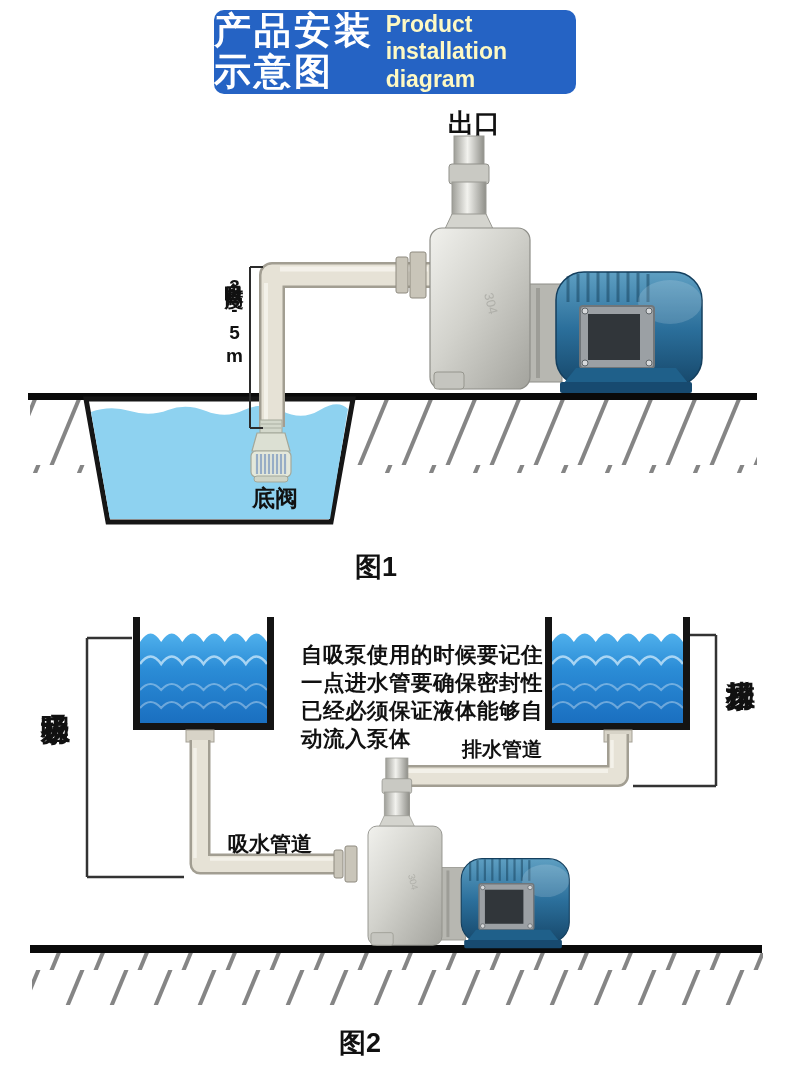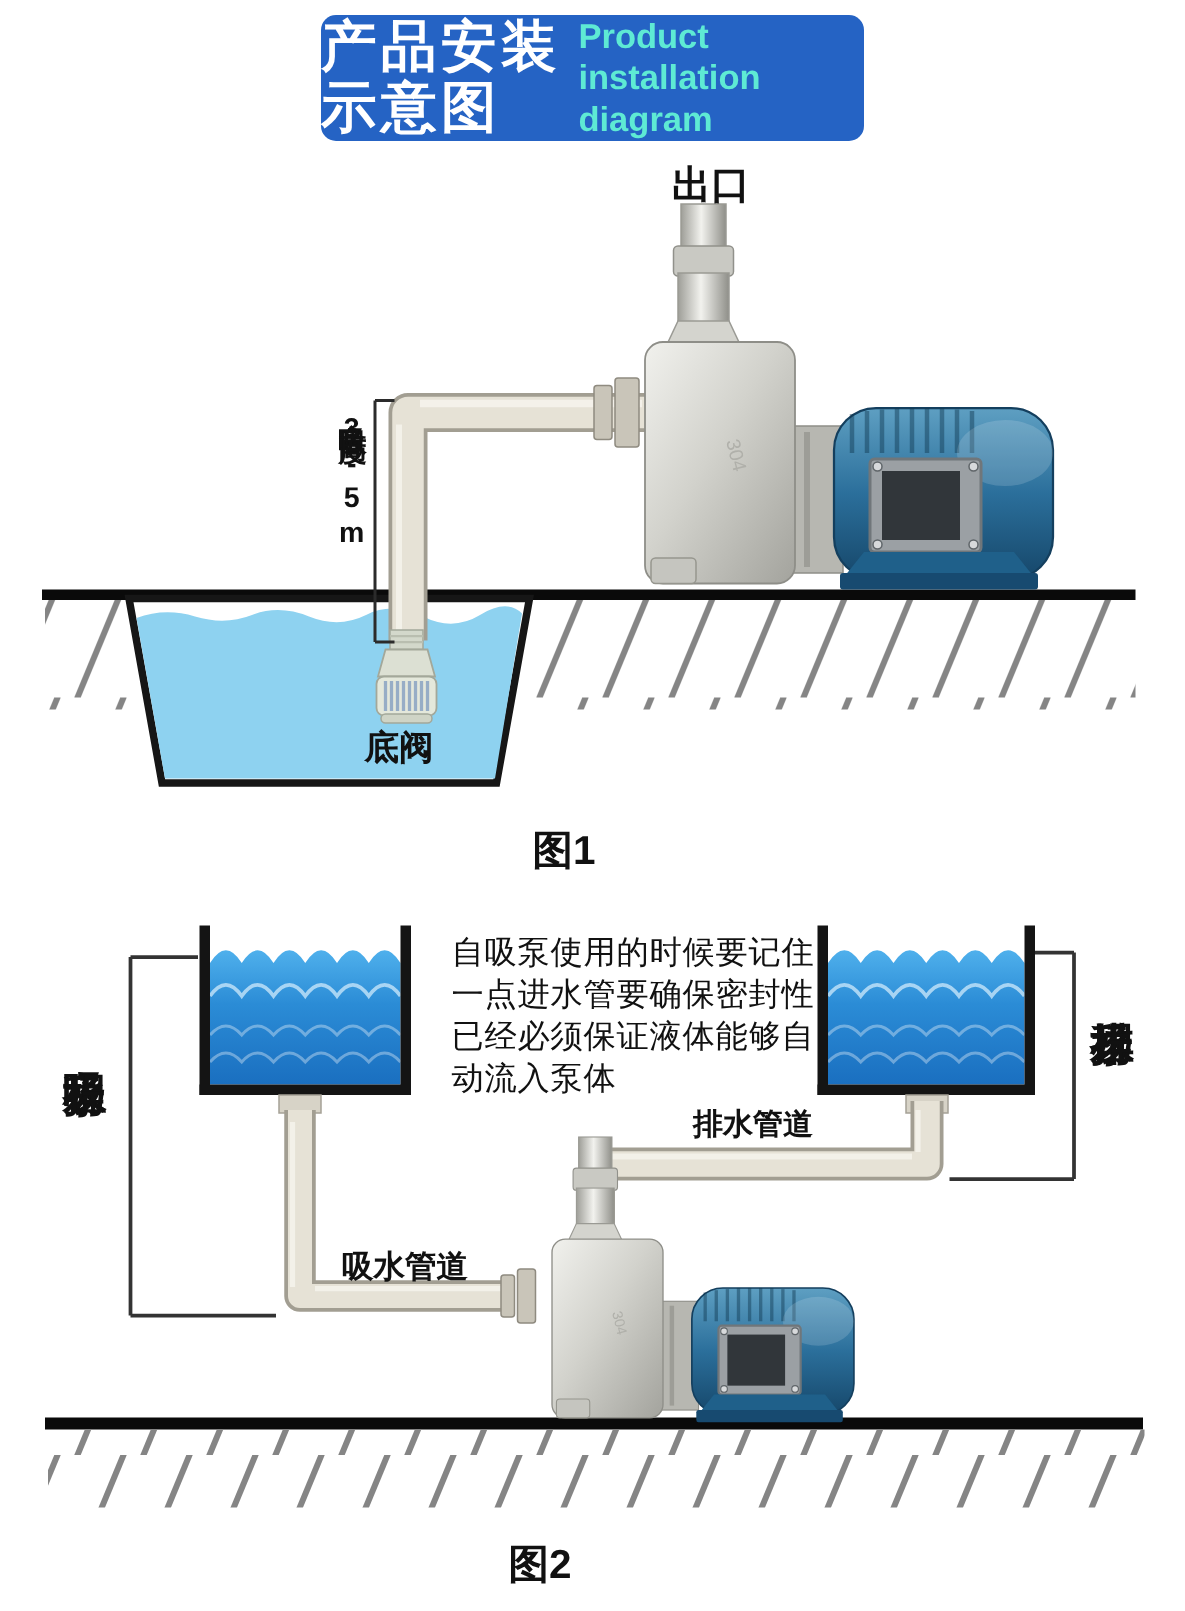--- a/index.html
+++ b/index.html
@@ -9,30 +9,30 @@
   }
   .layer-svg{position:absolute;left:0;z-index:1;}
   .txt{position:absolute;z-index:5;color:#111;}
   
   .banner{
     position:absolute;left:214px;top:10px;width:362px;height:84px;
     background:#2563c4;border-radius:10px;z-index:5;
     display:flex;flex-direction:row;align-items:center;justify-content:center;
   }
   .banner .zh{color:#fff;font-size:37px;font-weight:bold;letter-spacing:3px;line-height:1.1;}
-  .banner .en{color:#5eead4;font-size:23px;font-weight:bold;line-height:1.2;}
+  .banner .en{color:#fef9c3;font-size:23px;font-weight:bold;line-height:1.2;}
   .vtext{
     writing-mode:vertical-rl;text-orientation:upright;
     font-weight:bold;white-space:nowrap;
   }
   .lbl{font-weight:600;}
   .caption{font-weight:bold;font-size:27px;}
   .note{
-    font-size:21.5px;line-height:28px;font-weight:400;
-    white-space:pre-line;letter-spacing:0.5px;
+    font-size:21.5px;line-height:28px;font-weight:700;
+    white-space:pre-line;letter-spacing:0.5px;margin-top:20px;
   }
 </style>
 </head>
 <body>
 
 <svg width="0" height="0" style="position:absolute" aria-hidden="true">
   <defs>
     <linearGradient id="metalH" x1="0" y1="0" x2="1" y2="0">
       <stop offset="0" stop-color="#9e9e98"></stop>
         <stop offset="0.45" stop-color="#f2f2ee"></stop>
@@ -215,21 +215,21 @@
     <line x1="633" y1="186" x2="716" y2="186"></line>
   </g>
 
   <use href="#pump" transform="translate(368,158) scale(0.74)"></use>
 </svg>
 
 <div class="txt" style="left:438px;top:106px;width:72px;text-align:center;font-size:26px;font-weight:bold;">出口</div>
 
 <div class="txt vtext" style="left:221px;top:268px;font-size:19px;letter-spacing:2px;">自吸高度3-5m</div>
 
-<div class="txt lbl" style="left:243px;top:483px;width:64px;text-align:left;font-size:23px;">底阀</div>
+<div class="txt lbl" style="left:243px;top:483px;width:64px;text-align:center;font-size:23px;">底阀</div>
 
 <div class="txt caption" style="left:355px;top:549px;width:80px;">图1</div>
 
 <div class="txt note" style="left:301px;top:621px;width:260px;">自吸泵使用的时候要记住
 一点进水管要确保密封性
 已经必须保证液体能够自
 动流入泵体</div>
 
 <div class="txt vtext" style="left:36px;top:691px;font-size:29px;letter-spacing:1px;">吸水扬程</div>
 

